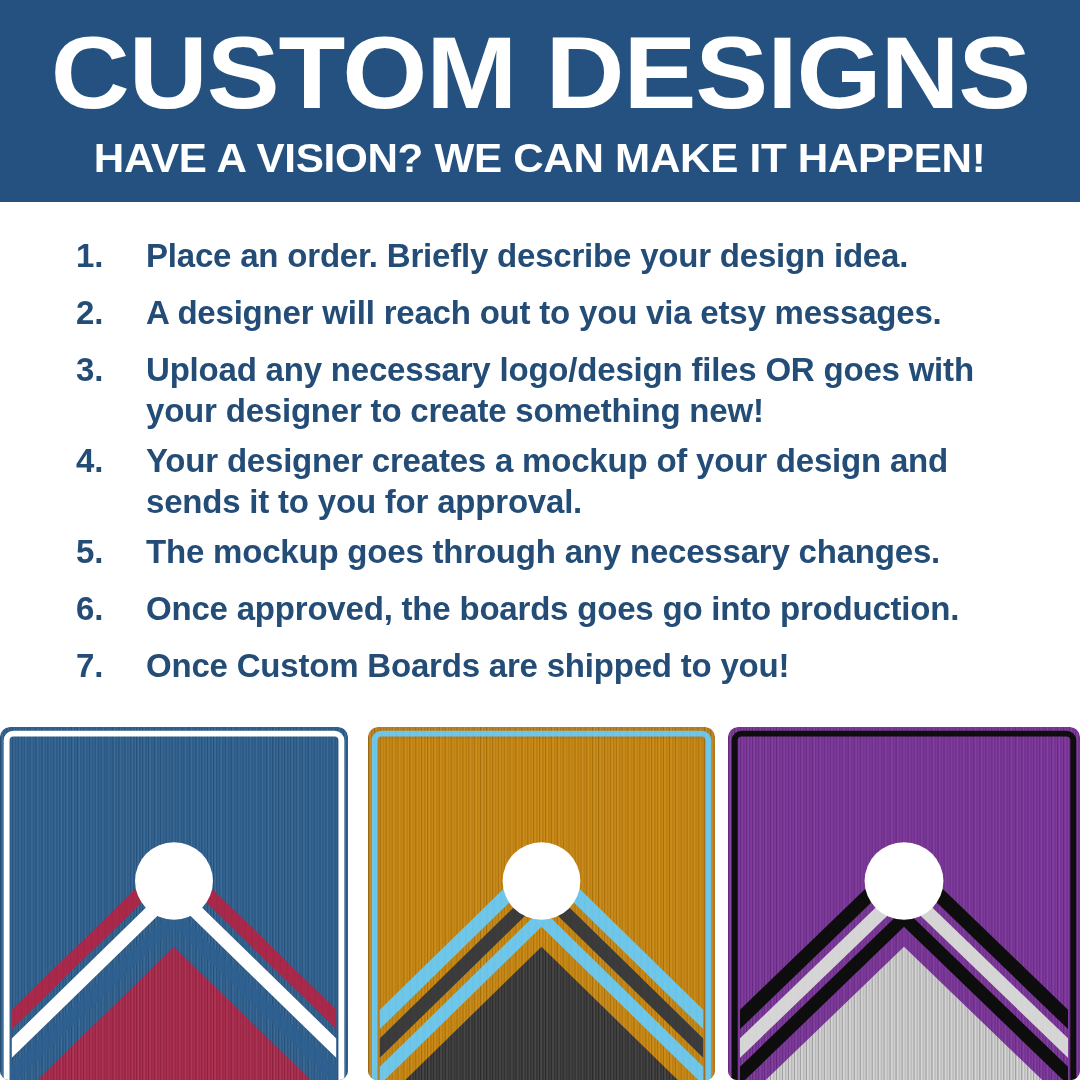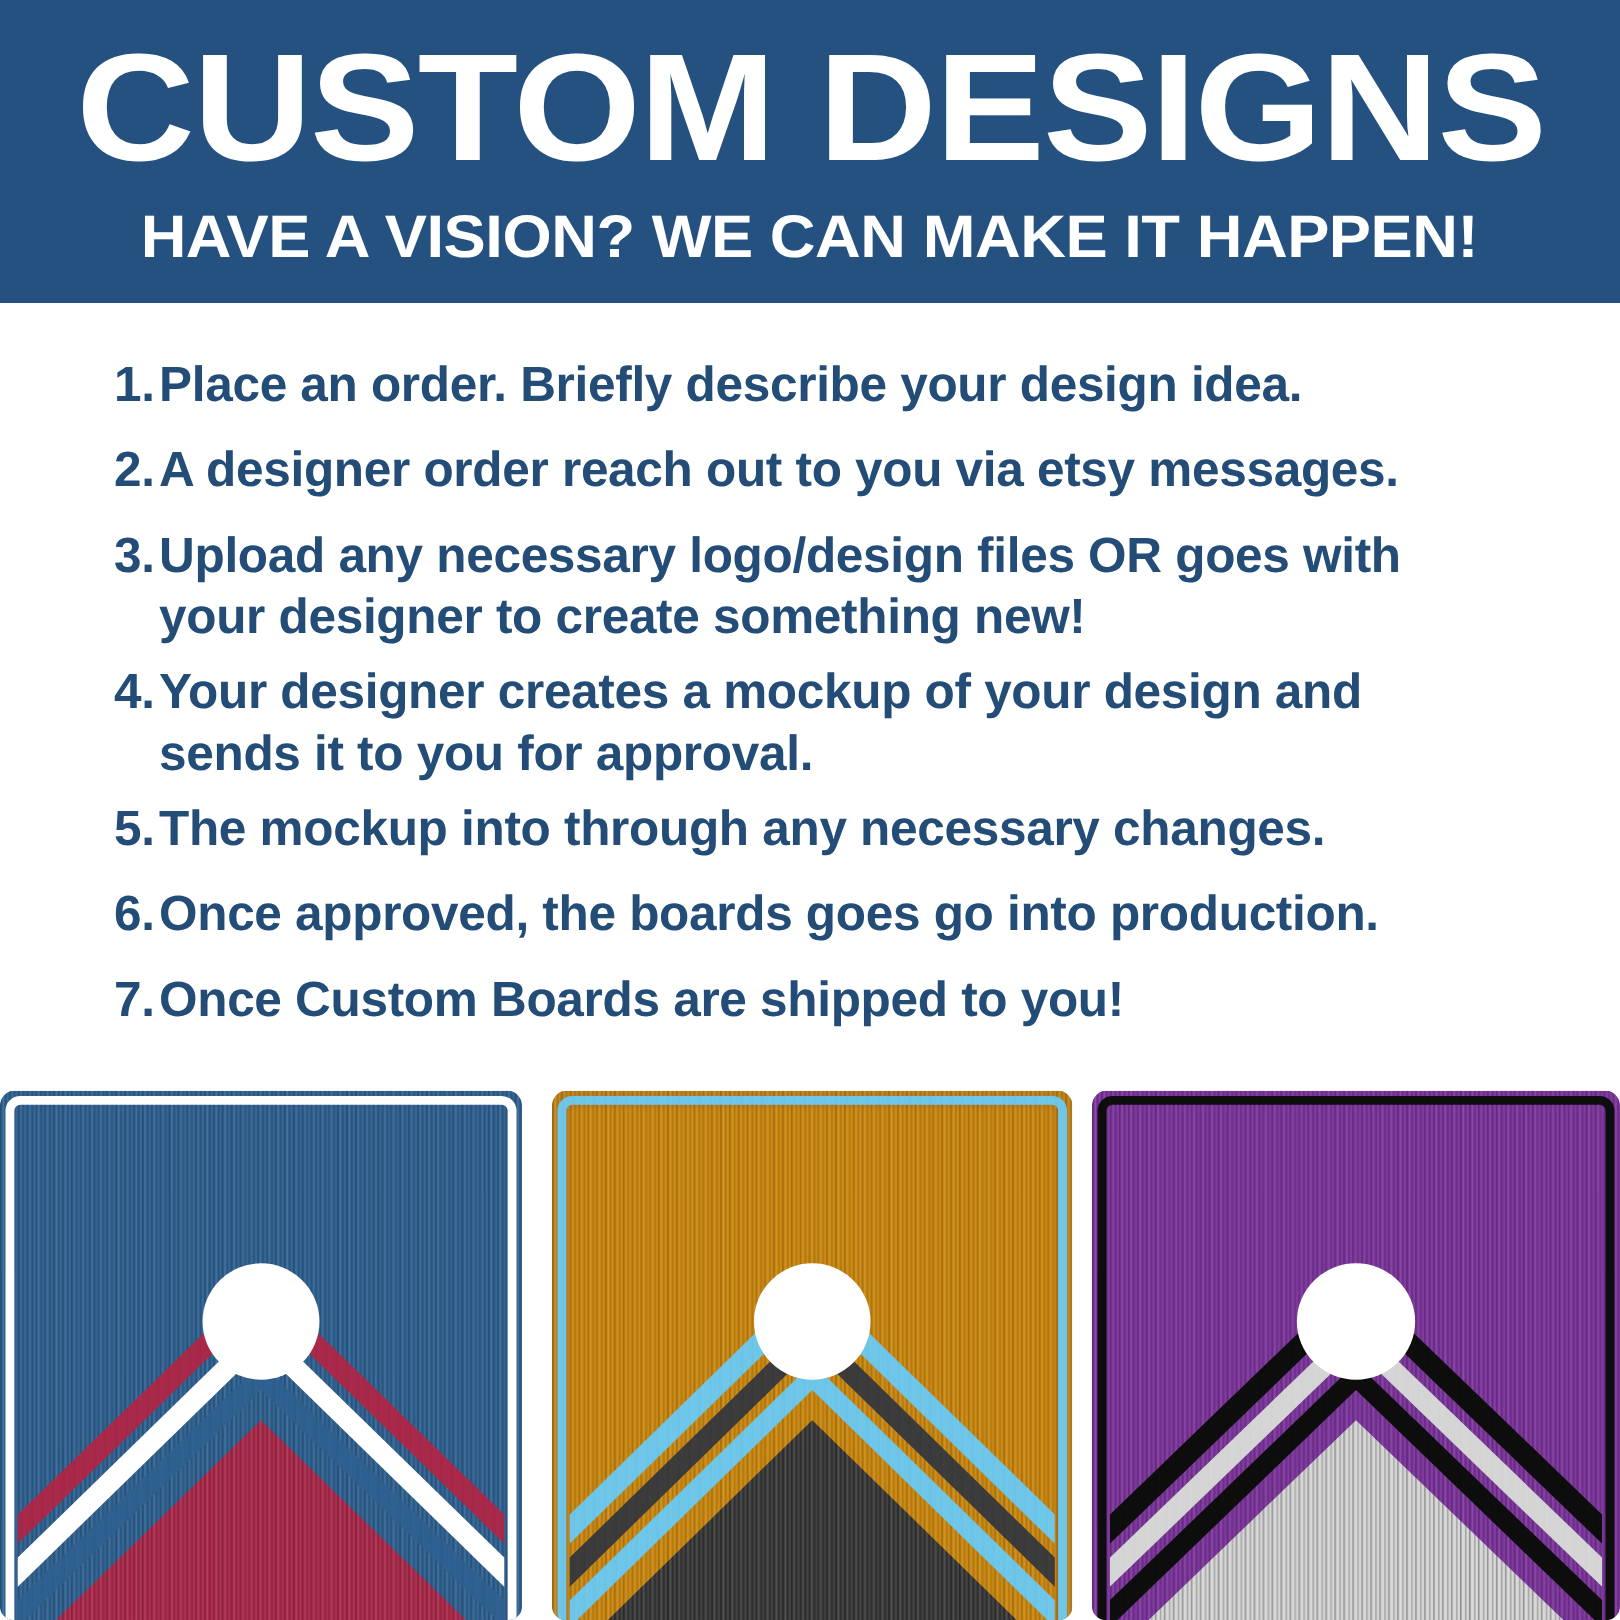--- a/index.html
+++ b/index.html
@@ -59,21 +59,21 @@
     font-size:33px;
     line-height:41px;
     letter-spacing:-0.2px;
   }
   .step .num{
     width:46px;flex:0 0 46px;
     text-align:left;
     padding-left:16px;
     box-sizing:border-box;
   }
-  .step .txt{flex:1 1 auto;max-width:900px;}
+  .step .txt{flex:1 1 auto;max-width:900px;margin-left:40px;}
 
   
   .boards{
     position:absolute;left:0;top:720px;width:1080px;height:360px;
     background:#ffffff;
   }
   .board{
     position:absolute;top:7px;height:353px;
     overflow:hidden;
     border-radius:10px 10px 0 0;
@@ -110,36 +110,36 @@
 
   <div class="steps">
 
     <div class="step" style="left:60px;top:33px;width:960px;">
       <span class="num">1.</span>
       <span class="txt">Place an order. Briefly describe your design idea.</span>
     </div>
 
     <div class="step" style="left:60px;top:90px;width:960px;">
       <span class="num">2.</span>
-      <span class="txt">A designer order reach out to you via etsy messages.</span>
+      <span class="txt">A designer will reach out to you via etsy messages.</span>
     </div>
 
     <div class="step" style="left:60px;top:147px;width:960px;">
       <span class="num">3.</span>
       <span class="txt">Upload any necessary logo/design files OR goes with your designer to create something new!</span>
     </div>
 
     <div class="step" style="left:60px;top:238px;width:960px;">
       <span class="num">4.</span>
       <span class="txt">Your designer creates a mockup of your design and sends it to you for approval.</span>
     </div>
 
     <div class="step" style="left:60px;top:329px;width:960px;">
       <span class="num">5.</span>
-      <span class="txt">The mockup into through any necessary changes.</span>
+      <span class="txt">The mockup goes through any necessary changes.</span>
     </div>
 
     <div class="step" style="left:60px;top:386px;width:960px;">
       <span class="num">6.</span>
       <span class="txt">Once approved, the boards goes go into production.</span>
     </div>
 
     <div class="step" style="left:60px;top:443px;width:960px;">
       <span class="num">7.</span>
       <span class="txt">Once Custom Boards are shipped to you!</span>

